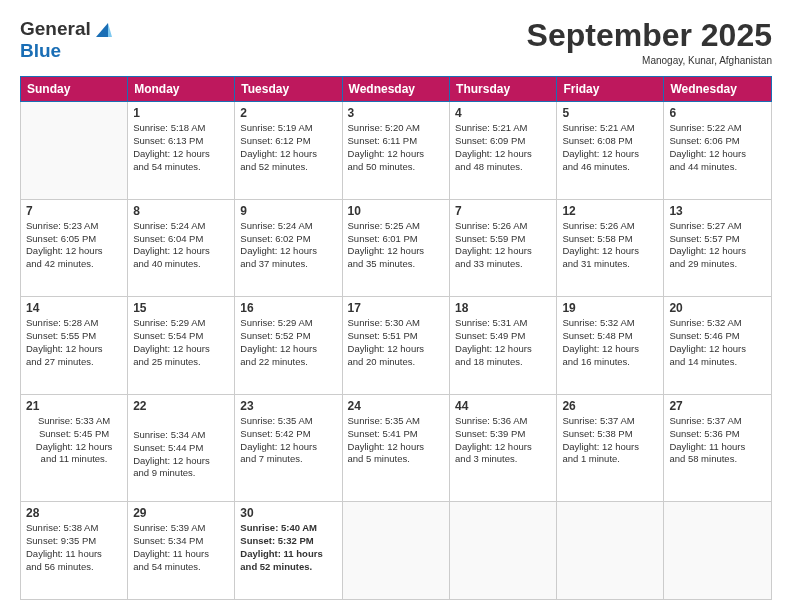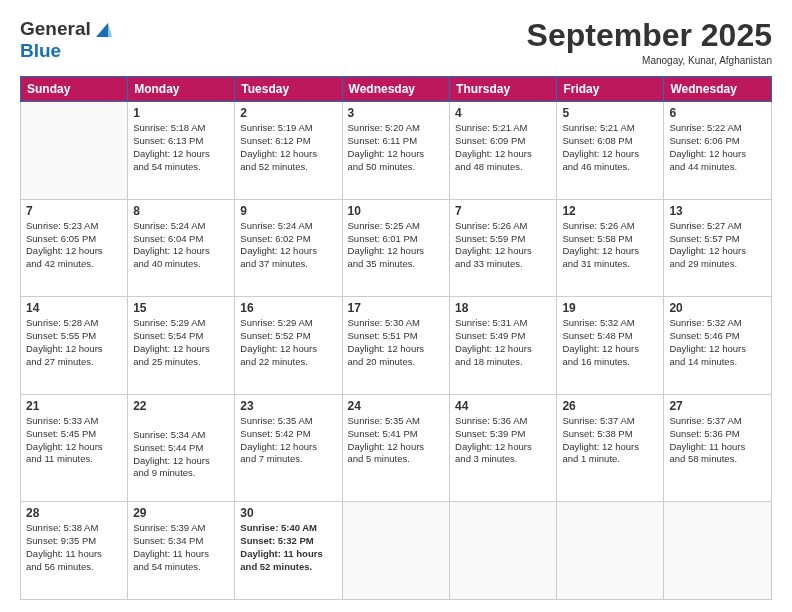--- a/index.html
+++ b/index.html
@@ -259,21 +259,21 @@
             <span class="day-num">20</span>
             <div class="day-info" style="white-space: pre-line;">Sunrise: 5:32 AM
 Sunset: 5:46 PM
 Daylight: 12 hours
 and 14 minutes.</div>
           </td>
         </tr>
         <tr>
           <td>
             <span class="day-num">21</span>
-            <div class="day-info" style="white-space: pre-line;">Sunrise: 5:33 AM
+            <div class="day-info" style="white-space: pre-line; text-align: center;">Sunrise: 5:33 AM
 Sunset: 5:45 PM
 Daylight: 12 hours
 and 11 minutes.</div>
           </td>
           <td>
             <span class="day-num">22</span>
             <div class="day-info" style="white-space: pre-line; margin-top: 16px;">Sunrise: 5:34 AM
 Sunset: 5:44 PM
 Daylight: 12 hours
 and 9 minutes.</div>

